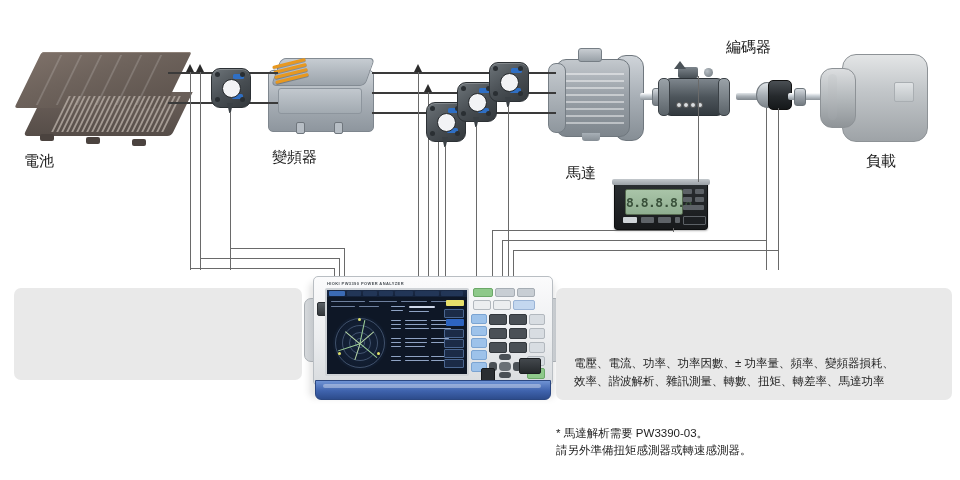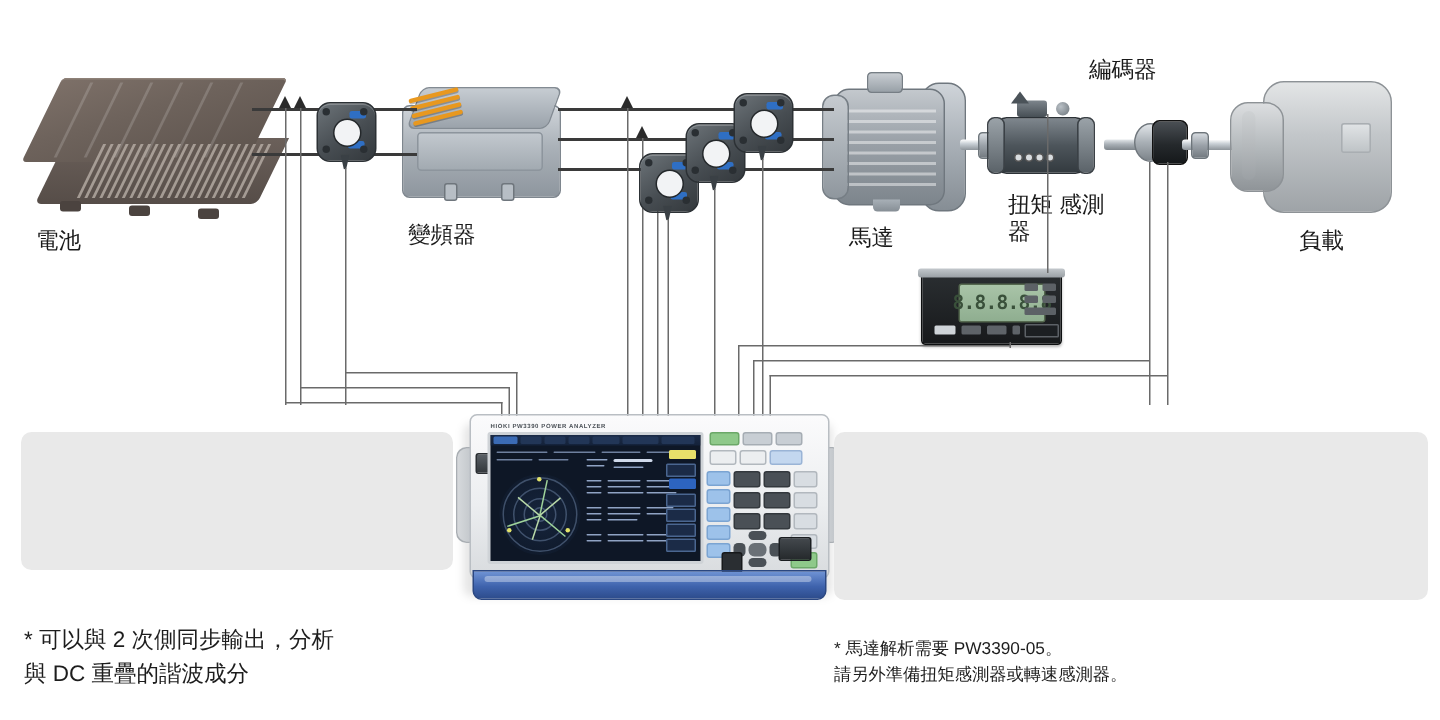--- a/index.html
+++ b/index.html
@@ -102,23 +102,23 @@
     background:linear-gradient(180deg,#cfd2d4,#9ba0a4);}
   .ld-plate{position:absolute;left:74px;top:30px;width:18px;height:18px;border-radius:2px;
     background:linear-gradient(180deg,#e0e3e5,#bfc4c7);border:1px solid #a9aeb2;}
 
   
   .meter{position:absolute;width:92px;height:46px;border-radius:3px;
     background:linear-gradient(180deg,#2a2e31 0%,#17191b 100%);border:1px solid #0d0f10;
     box-shadow:0 1px 2px rgba(0,0,0,.3);}
   .meter .bezel{position:absolute;left:-3px;top:-4px;width:98px;height:6px;border-radius:2px;
     background:linear-gradient(180deg,#c3c8cc,#9aa0a5);}
-  .meter .lcd{position:absolute;left:24px;top:6px;width:56px;height:24px;border-radius:2px;
+  .meter .lcd{position:absolute;left:10px;top:6px;width:56px;height:24px;border-radius:2px;
     background:linear-gradient(180deg,#a9c4a8 0%,#8fae90 100%);border:1px solid #55694f;
-    display:flex;align-items:center;justify-content:center;}
+    display:flex;align-items:center;}
   .meter .digits{font-family:"DejaVu Sans Mono","Liberation Mono",monospace;font-size:13px;
     letter-spacing:-.5px;color:#39503a;font-weight:bold;}
   .meter .sk{position:absolute;background:#5c6166;border-radius:1px;}
   .meter .bb{position:absolute;top:34px;height:6px;border-radius:1px;background:#5e6368;}
 
   
   .pa{position:absolute;}
   .pa-shadow{position:absolute;left:-4px;top:6px;width:246px;height:116px;border-radius:6px;background:rgba(0,0,0,.10);filter:blur(3px);}
   .pa-case{position:absolute;left:0;top:0;width:238px;height:108px;border-radius:5px;
     background:linear-gradient(180deg,#fbfbfc 0%,#eceef0 55%,#d8dbde 100%);border:1px solid #b9bec3;}
@@ -220,39 +220,37 @@
     <div class="mo-rib" style="top:32px"></div>
       <div class="mo-rib" style="top:39px"></div>
     <div class="mo-rib" style="top:46px"></div>
       <div class="mo-rib" style="top:53px"></div>
     <div class="mo-rib" style="top:60px"></div>
       <div class="mo-rib" style="top:67px"></div>
     <div class="mo-cap"></div>
     <div class="mo-box"></div>
     <div class="mo-foot"></div>
   </div>
-  <div class="lbl" style="left:566px;top:150px;">馬達</div>
+  <div class="lbl" style="left:566px;top:164px;">馬達</div>
 
   <div class="shaft bright" style="left:640px;top:93px;width:26px;"></div>
   <div class="coupler" style="left:652px;top:88px;width:12px;height:16px;"></div>
 
   <div class="torque" style="left:664px;top:72px;width:76px;height:56px;">
     <div class="tq-body"></div>
     <div class="tq-cap" style="left:-6px;"></div>
     <div class="tq-cap" style="left:54px;"></div>
     <div class="tq-top"></div>
     <div class="tq-fin"></div>
     <div class="tq-dial"></div>
     <div class="tq-led" style="left:12px;"></div>
       <div class="tq-led" style="left:19px;"></div>
     <div class="tq-led" style="left:26px;"></div>
       <div class="tq-led" style="left:33px;"></div>
   </div>
-  <div class="lbl two" style="left:672px;top:128px;width:70px;">扭矩
-感測器</div>
 
   <div class="shaft" style="left:736px;top:93px;width:24px;"></div>
 
   <div class="enc-ring" style="left:756px;top:82px;width:20px;height:24px;"></div>
   <div class="enc-disc" style="left:768px;top:80px;width:22px;height:28px;"></div>
   <div class="lbl" style="left:726px;top:38px;">編碼器</div>
 
   <div class="shaft bright" style="left:788px;top:93px;width:38px;"></div>
   <div class="coupler" style="left:794px;top:88px;width:10px;height:16px;"></div>
 
@@ -491,20 +489,20 @@
     <div class="pa-btn" style="left:214px;top:80px;width:16px;height:8px;background:#d8dde2;border:1px solid #b2b8be;"></div>
     <div class="pa-btn" style="left:214px;top:92px;width:16px;height:9px;background:#8ec98a;border:1px solid #6ba868;"></div>
     <div class="pa-btn" style="left:168px;top:92px;width:12px;height:12px;background:#2a2e32;border:1px solid #17191b;"></div>
     <div class="pa-sw"></div>
 
     <div class="pa-base"></div>
     <div class="pa-basehl"></div>
   </div>
 
   <div class="box" style="left:14px;top:288px;width:288px;height:92px;"></div>
-  <div class="note" style="left:16px;top:416px;width:300px;font-size:15px;">* 可以與 2 次側同步輸出，分析
-與 DC 重疊的諧波成分</div>
 
   <div class="box" style="left:556px;top:288px;width:396px;height:112px;"></div>
-  <div class="note" style="left:556px;top:425px;width:390px;font-size:11.5px;">* 馬達解析需要 PW3390-05。
+  <div class="boxtext" style="left:574px;top:355px;width:376px;font-size:11.5px;">電壓、電流、功率、功率因數、± 功率量、頻率、變頻器損耗、
+效率、諧波解析、雜訊測量、轉數、扭矩、轉差率、馬達功率</div>
+  <div class="note" style="left:556px;top:425px;width:390px;font-size:11.5px;">* 馬達解析需要 PW3390-03。
 請另外準備扭矩感測器或轉速感測器。</div>
 
 </div>
 
 </body></html>

